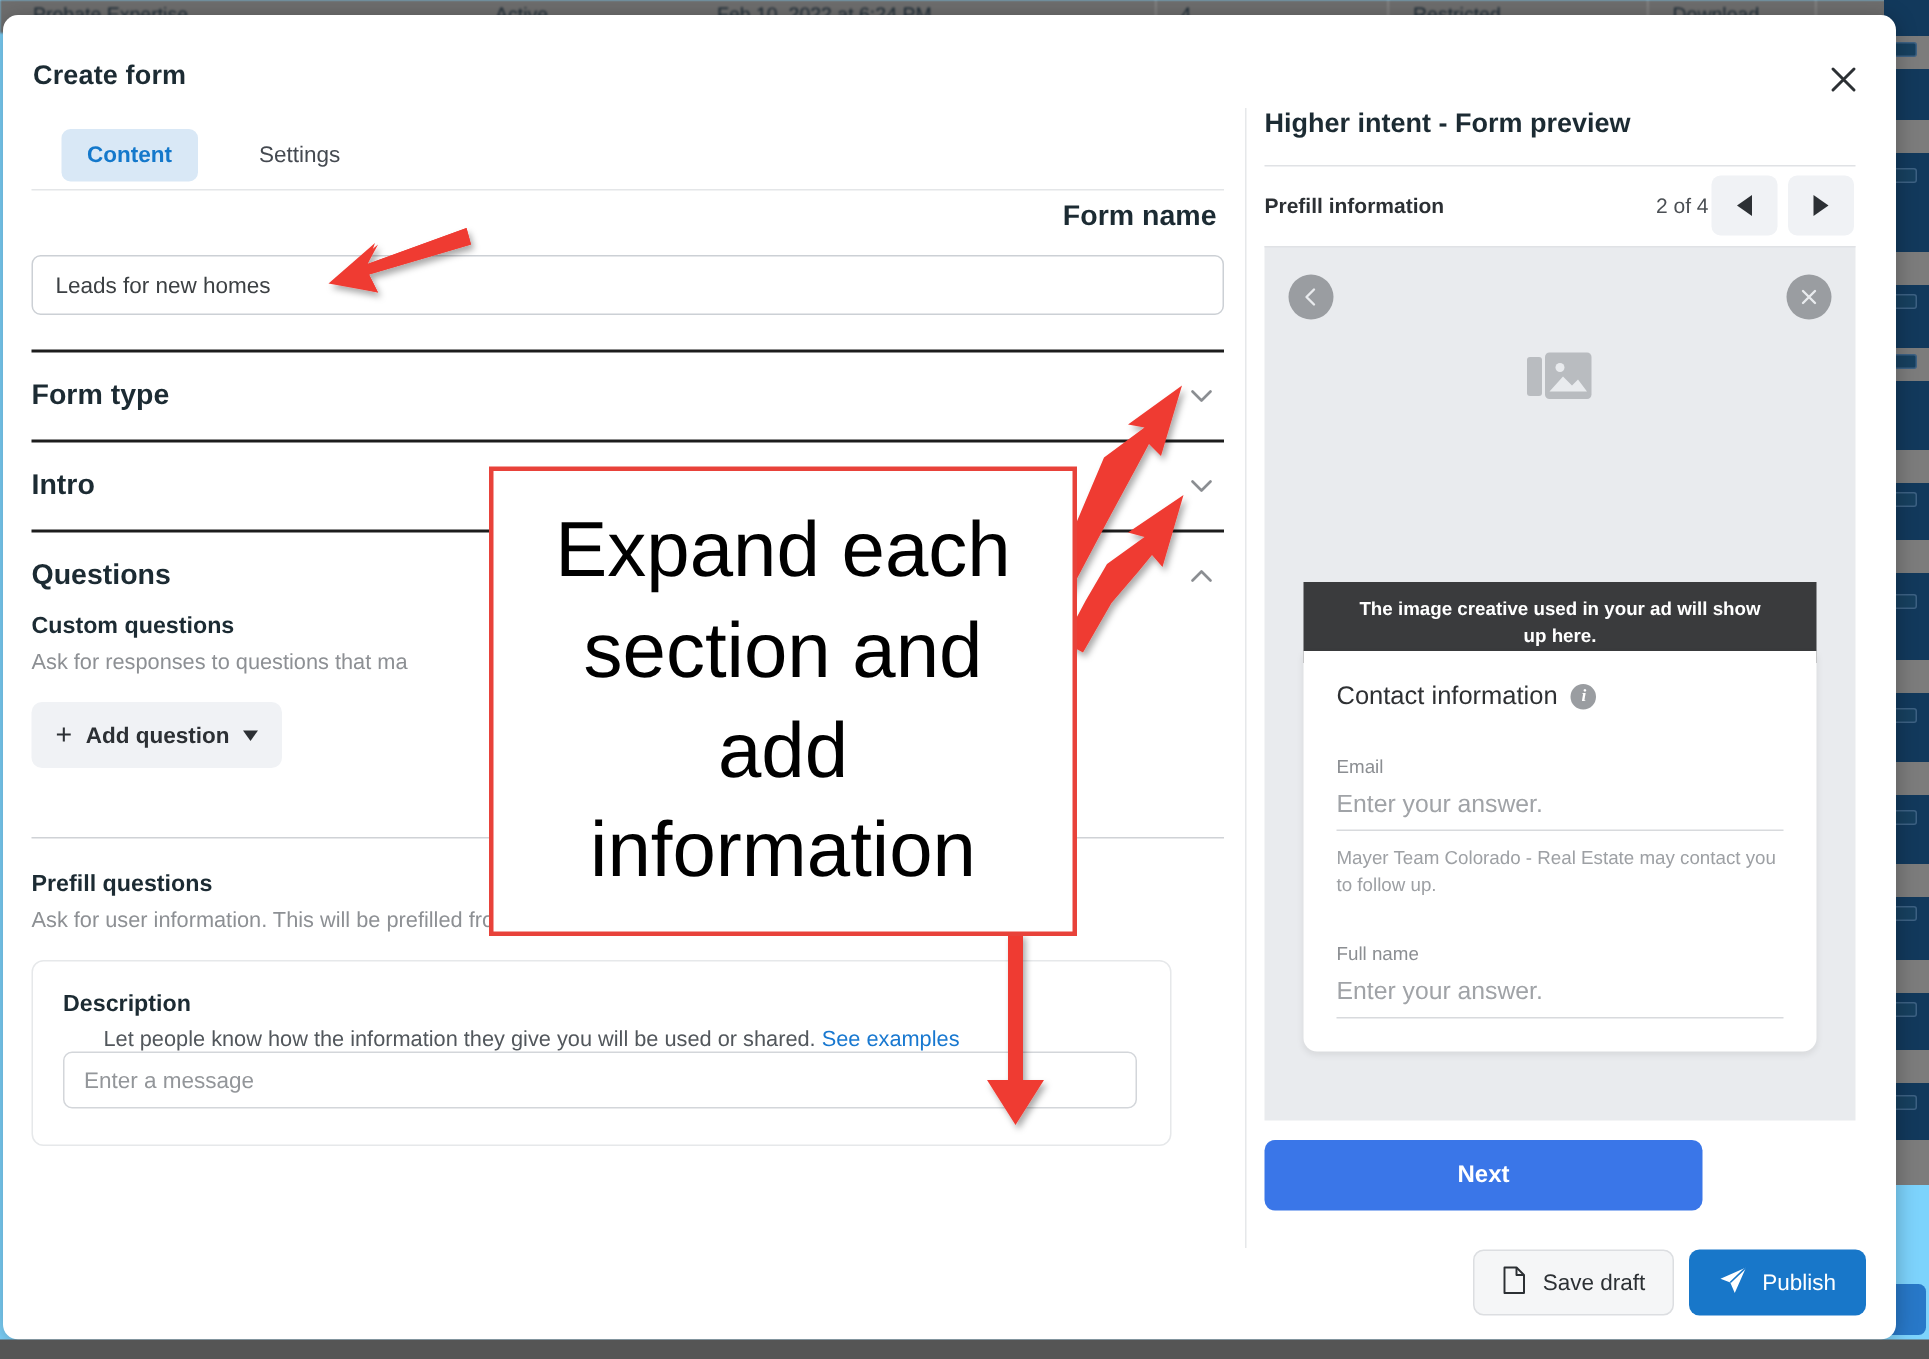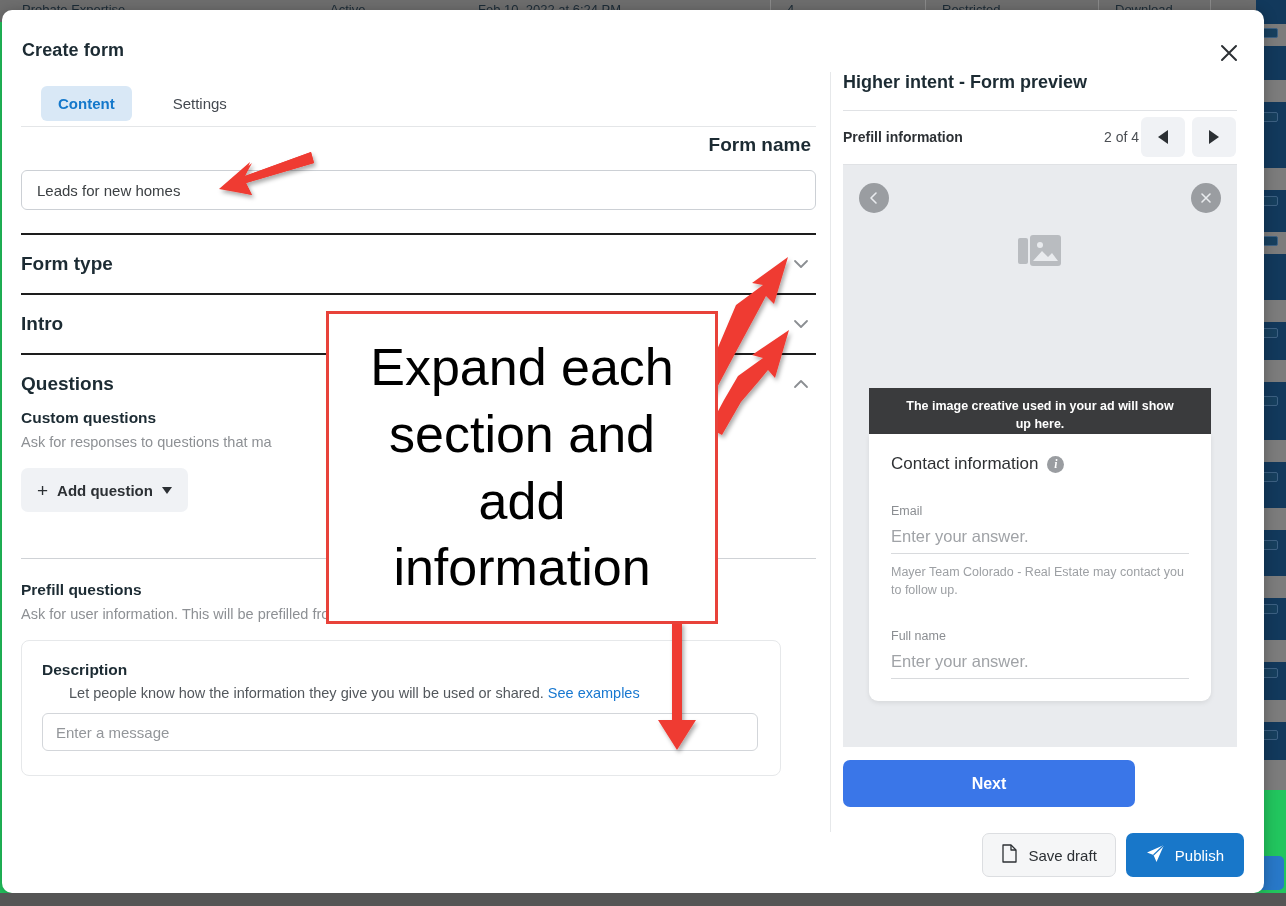--- a/index.html
+++ b/index.html
@@ -4,21 +4,21 @@
 <style>
   * { box-sizing: border-box; }
   html, body {
     margin: 0; padding: 0;
     width: 1286px; height: 906px;
     overflow: hidden;
     font-family: "Liberation Sans", sans-serif;
     background: #ffffff;
   }
 
-  #root { position: relative; width: 1286px; height: 906px; background: #22c55e; }
+  #root { position: relative; width: 1286px; height: 906px; background: #7dd3fc; }
 
   
   .bg-table-row {
     position: absolute; left: 0; top: 0; width: 1286px; height: 22px;
     background: #6e6e6e; color: #1c2b36; font-size: 13px;
     filter: blur(0.6px);
   }
   .bg-cell { position: absolute; top: 2px; white-space: nowrap; font-weight: 400; }
   .bg-sep { position: absolute; top: 0; width: 1px; height: 22px; background: #8a8a8a; }
 
@@ -114,21 +114,21 @@
   }
 
   .card-box {
     margin-top: 18px; width: 760px; border: 1px solid #e6e8ea; border-radius: 8px;
     padding: 20px 20px 24px 20px; background: #fff;
   }
   .card-h { font-size: 15.5px; font-weight: 700; color: #1c2b33; }
   .card-p { font-size: 14.5px; color: #52575c; margin-top: 6px; margin-left: 27px; }
   .link { color: #1878d0; text-decoration: none; cursor: pointer; }
   .msg-input {
-    margin-top: 12px; width: 716px; height: 38px;
+    width: 716px; height: 38px;
     border: 1px solid #d3d6da; border-radius: 6px;
     display: flex; align-items: center; padding: 0 13px;
     font-size: 15px; color: #93969a;
   }
 
   
   .v-div { position: absolute; left: 828px; top: 62px; width: 1px; height: 760px; background: #e6e8ea; }
 
   
   #rightpane { position: absolute; left: 841px; top: 62px; width: 394px; }

